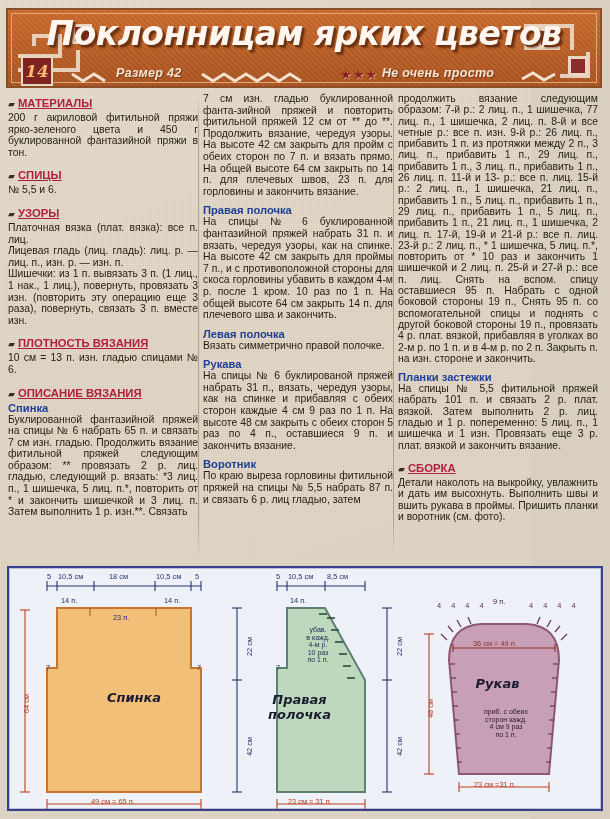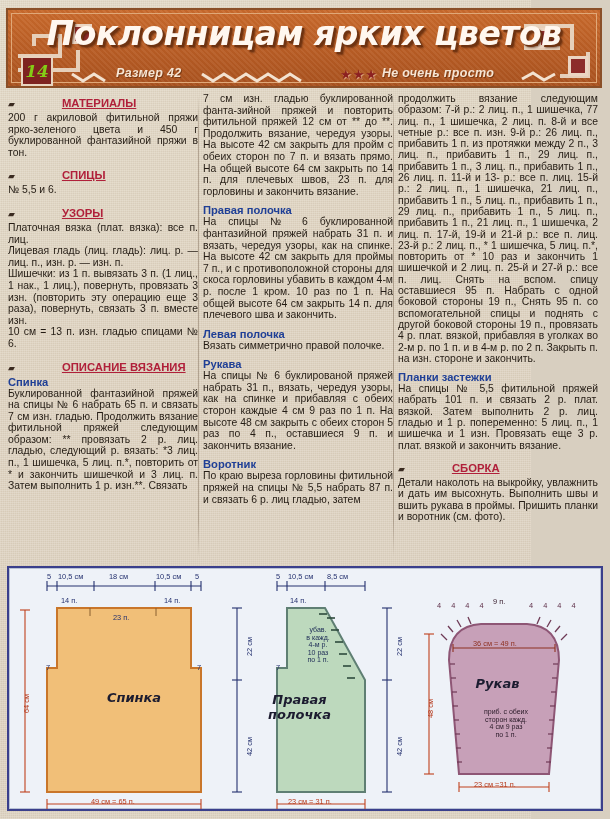--- a/index.html
+++ b/index.html
@@ -35,21 +35,21 @@
   .headline{
     position:absolute;left:0;right:0;top:4px;text-align:center;
     font-family:"DejaVu Sans", sans-serif;
     font-weight:bold;font-style:italic;font-size:33px;letter-spacing:-.5px;
     color:#fff7ef;
     text-shadow:2px 2px 0 #6f3311, 3px 3px 2px rgba(60,20,0,.55);
   }
   .pagebox{
     position:absolute;left:13px;top:46px;width:28px;height:26px;
     background:#7e2320;border:2px solid #e8d4bf;
-    color:#84cc16;font-weight:bold;font-style:italic;font-size:17px;
+    color:#fdba74;font-weight:bold;font-style:italic;font-size:17px;
     display:flex;align-items:center;justify-content:center;
     font-family:"DejaVu Serif", serif;
   }
   .subrow{position:absolute;left:0;right:0;top:56px;height:20px;}
   .subtext{
     position:absolute;font-style:italic;font-weight:bold;font-size:12.5px;
     color:#f6e5d4;text-shadow:1px 1px 0 #7a3a14;letter-spacing:.3px;
   }
   .size-lbl{left:108px;top:0;}
   .diff-lbl{left:374px;top:0;}
@@ -61,21 +61,21 @@
   
   .cols{position:absolute;left:7px;top:93px;width:597px;height:470px;}
   .col{position:absolute;top:0;width:190px;height:470px;overflow:hidden;}
   .c1{left:1px;}  .c2{left:196px;} .c3{left:391px;width:200px;}
   .vrule{position:absolute;top:2px;width:1px;height:462px;
          background:linear-gradient(180deg,rgba(120,100,80,.0),rgba(120,100,80,.45) 8%,rgba(120,100,80,.45) 92%,rgba(120,100,80,0));}
   .vr1{left:191px;} .vr2{left:386px;}
   .sec-row{display:block;margin:7px 0 1px 0;}
   .sec-row:first-child{margin-top:0;}
   .bul{color:#3a2a20;font-size:9px;margin-right:3px;}
-  .sec-in{color:#b0203a;font-weight:bold;font-size:11.3px;text-decoration:underline;margin-left:44px;}
+  .sec-in{color:#b0203a;font-weight:bold;font-size:11.3px;text-decoration:underline;}
   .sub{color:#1f3f96;font-weight:bold;font-size:11.2px;margin:7px 0 0 0;}
   p.body{
     margin:0;font-size:10.4px;line-height:11.6px;color:#241c14;
     text-align:justify;text-justify:inter-word;
     font-family:"Liberation Sans", sans-serif;
   }
   p.body.tight{line-height:11.3px;}
 
   
   .diagrams{
@@ -172,20 +172,23 @@
       </div>
       <p class="body">№ 5,5 и 6.</p>
 
       <div class="sec-row">
         <span class="bul">▰</span><span class="sec-in">УЗОРЫ</span>
       </div>
       <p class="body">Платочная вязка (плат. вязка): все п. лиц.</p>
       <p class="body">Лицевая гладь (лиц. гладь): лиц. р. — лиц. п., изн. р. — изн. п.</p>
       <p class="body">Шишечки: из 1 п. вывязать 3 п. (1 лиц., 1 нак., 1 лиц.), повернуть, провязать 3 изн. (повторить эту операцию еще 3 раза), повернуть, связать 3 п. вместе изн.</p>
 
+      <div class="sec-row">
+        <span class="bul">▰</span><span class="sec-in">ПЛОТНОСТЬ ВЯЗАНИЯ</span>
+      </div>
       <p class="body">10 см = 13 п. изн. гладью спицами № 6.</p>
 
       <div class="sec-row">
         <span class="bul">▰</span><span class="sec-in">ОПИСАНИЕ ВЯЗАНИЯ</span>
       </div>
       <div class="sub" style="margin-top:1px;">Спинка</div>
       <p class="body">Буклированной фантазийной пряжей на спицы № 6 набрать 65 п. и связать 7 см изн. гладью. Продолжить вязание фитильной пряжей следующим образом: ** провязать 2 р. лиц. гладью, следующий р. вязать: *3 лиц. п., 1 шишечка, 5 лиц. п.*, повторить от * и закончить шишечкой и 3 лиц. п. Затем выполнить 1 р. изн.**. Связать</p>
     </div>
 
     <div class="col c2">

